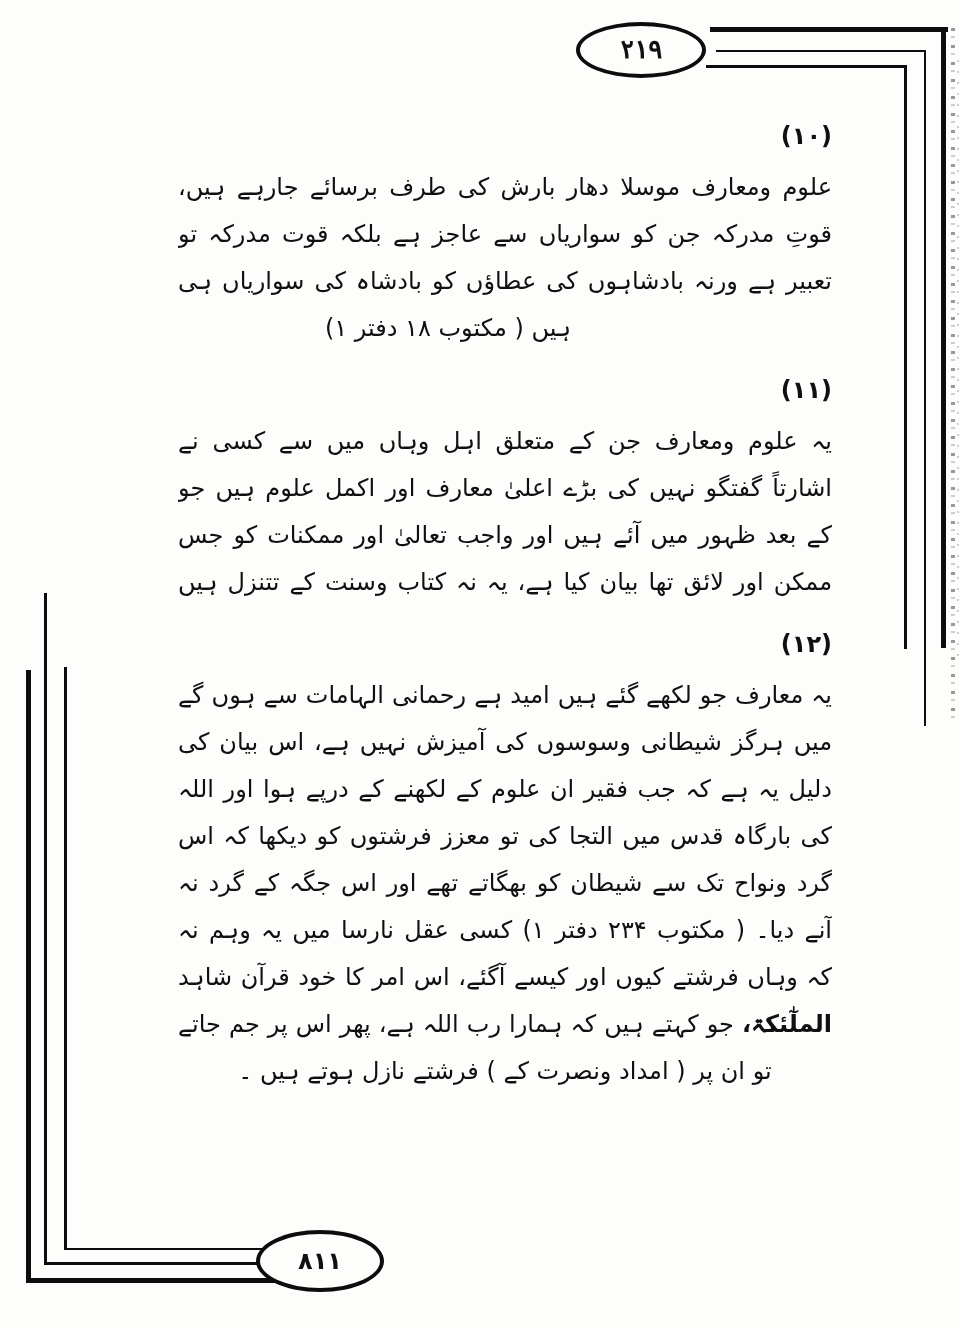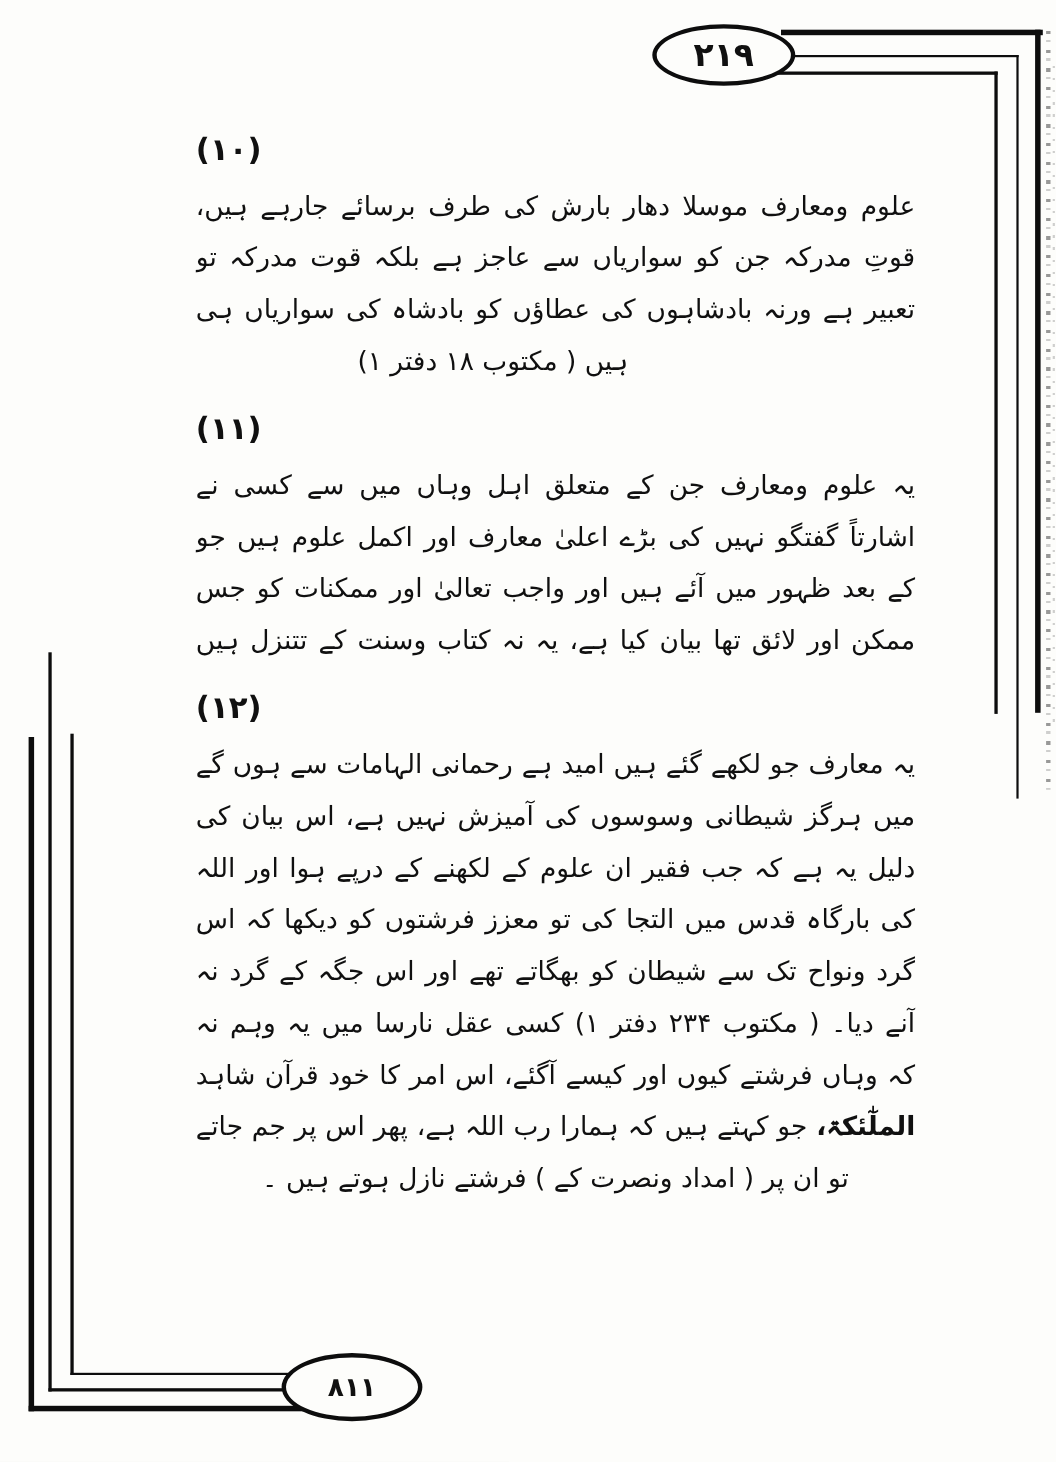--- a/index.html
+++ b/index.html
@@ -32,21 +32,21 @@
   
   .oval{
     position:absolute;
     border:4px solid #0d0d0d;
     border-radius:50%;
     background:#fdfdfb;
     display:flex;align-items:center;justify-content:center;
     font-weight:bold;
     z-index:3;
   }
-  .oval-top{left:593px;top:22px;width:122px;height:48px;font-size:30px;}
+  .oval-top{left:576px;top:22px;width:122px;height:48px;font-size:24px;font-family:Liberation Serif, serif;}
   .oval-bottom{left:256px;top:1230px;width:120px;height:54px;font-size:24px;}
   
   .scan-noise{
     position:absolute;left:951px;top:28px;width:4px;height:690px;
     background:repeating-linear-gradient(to bottom,
       rgba(70,70,70,.55) 0 3px, transparent 3px 8px,
       rgba(120,120,120,.35) 8px 10px, transparent 10px 17px);
   }
   .scan-noise2{
     position:absolute;left:957px;top:60px;width:2px;height:600px;
@@ -56,22 +56,22 @@
   
   .text-column{
     position:absolute;
     right:128px;left:178px;
     top:116px;width:654px;
     direction:rtl;
   }
   .section-heading{
     height:40px;line-height:40px;
     margin-bottom:8px;
-    text-align:left;
-    font-size:28px;font-weight:bold;
+    text-align:right;
+    font-size:24px;font-weight:bold;
     letter-spacing:1px;
   }
   .paragraph{margin-bottom:18px;}
   .line{
     height:47px;line-height:47px;
     font-size:24px;
     overflow:hidden;
     white-space:normal;
   }
   .v-full{text-align:justify;text-align-last:justify;}

